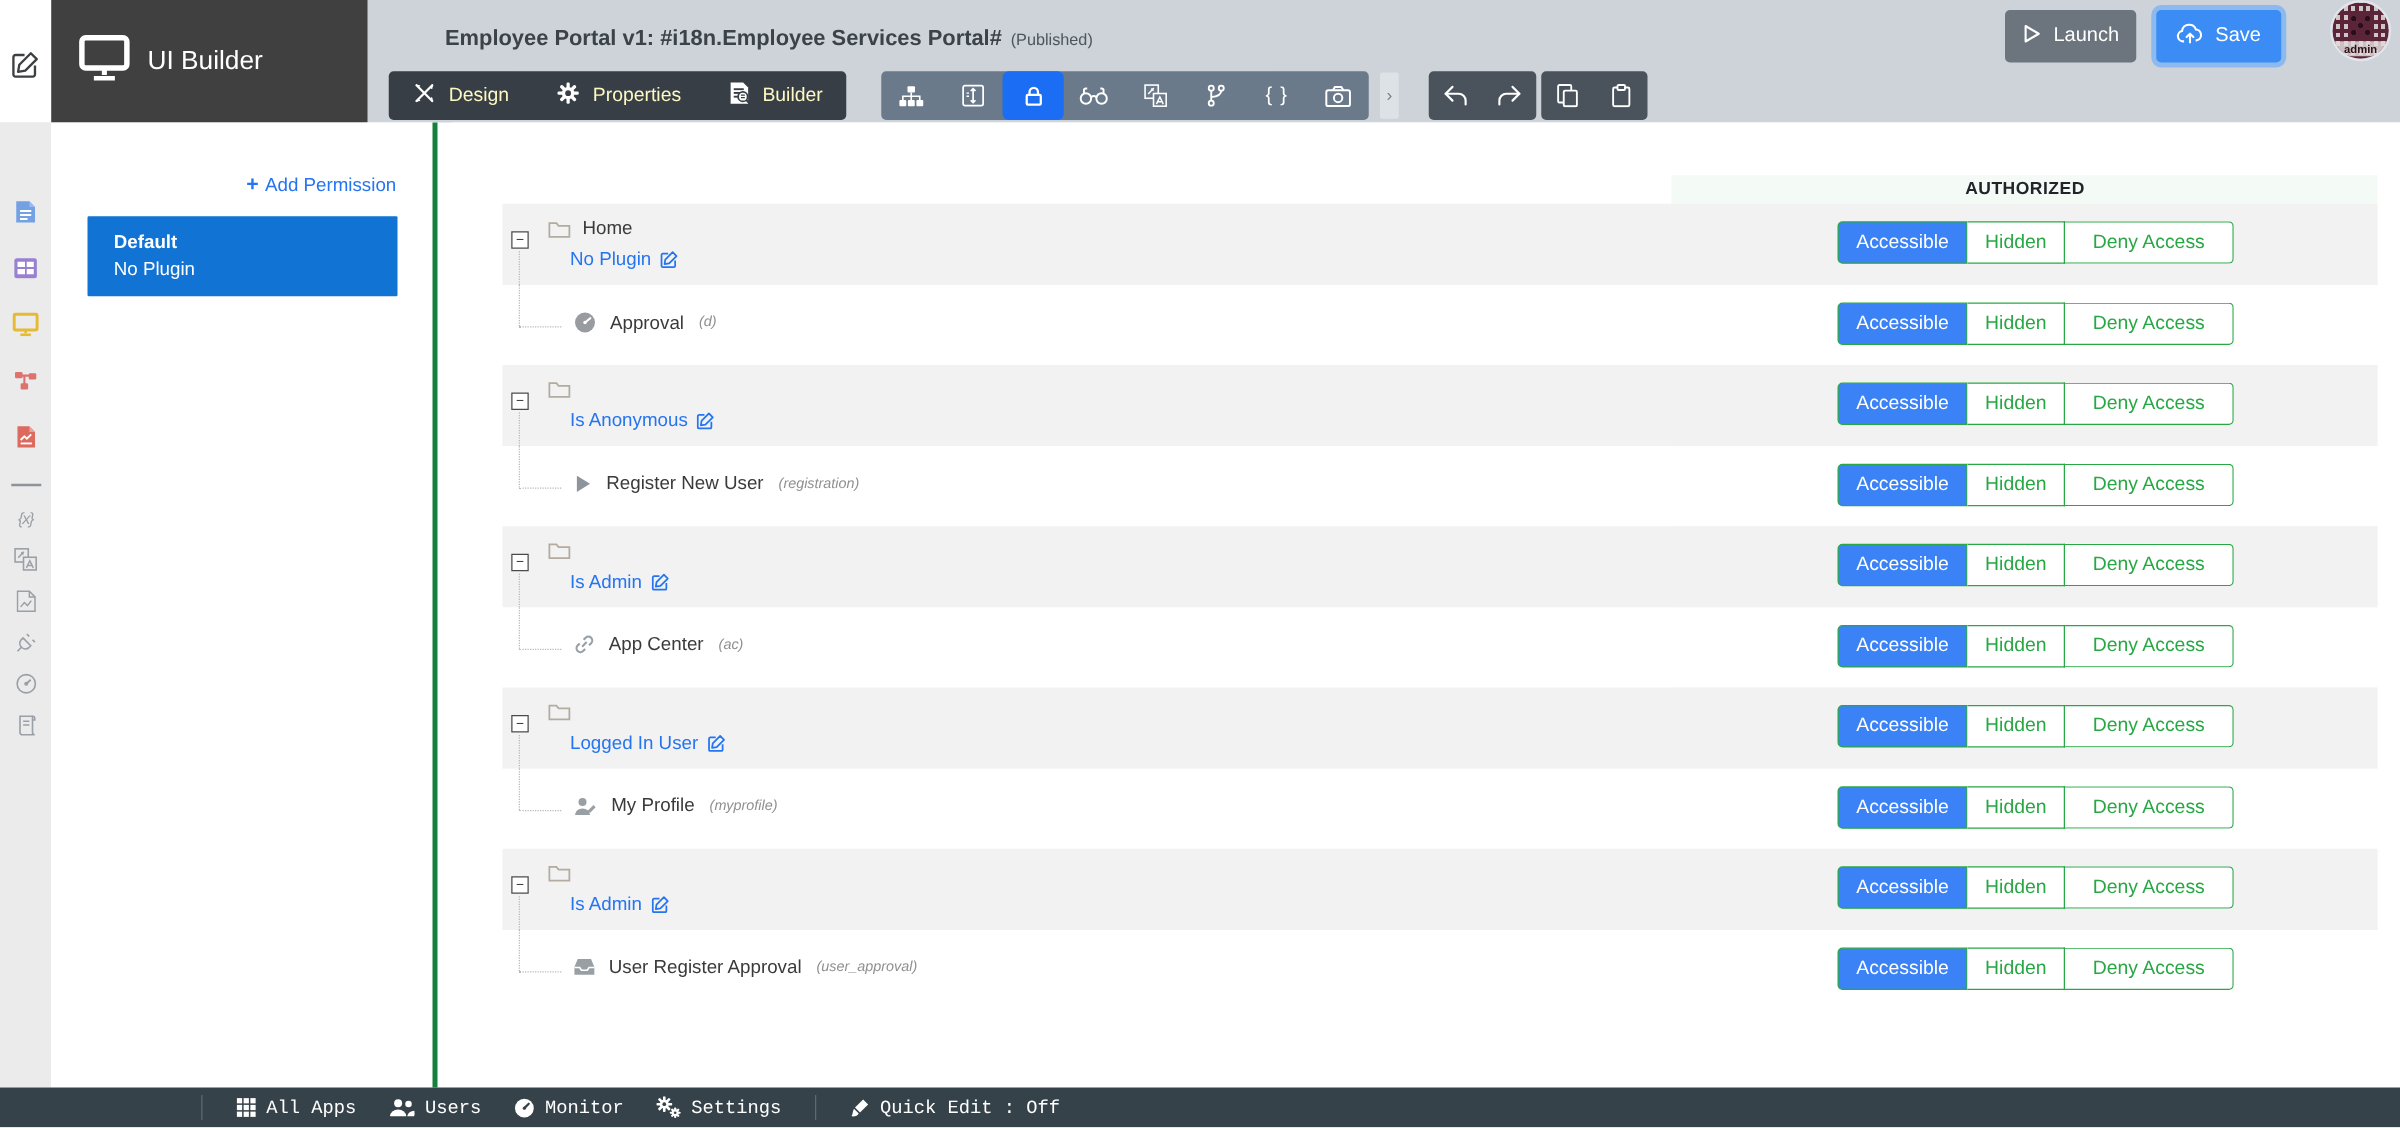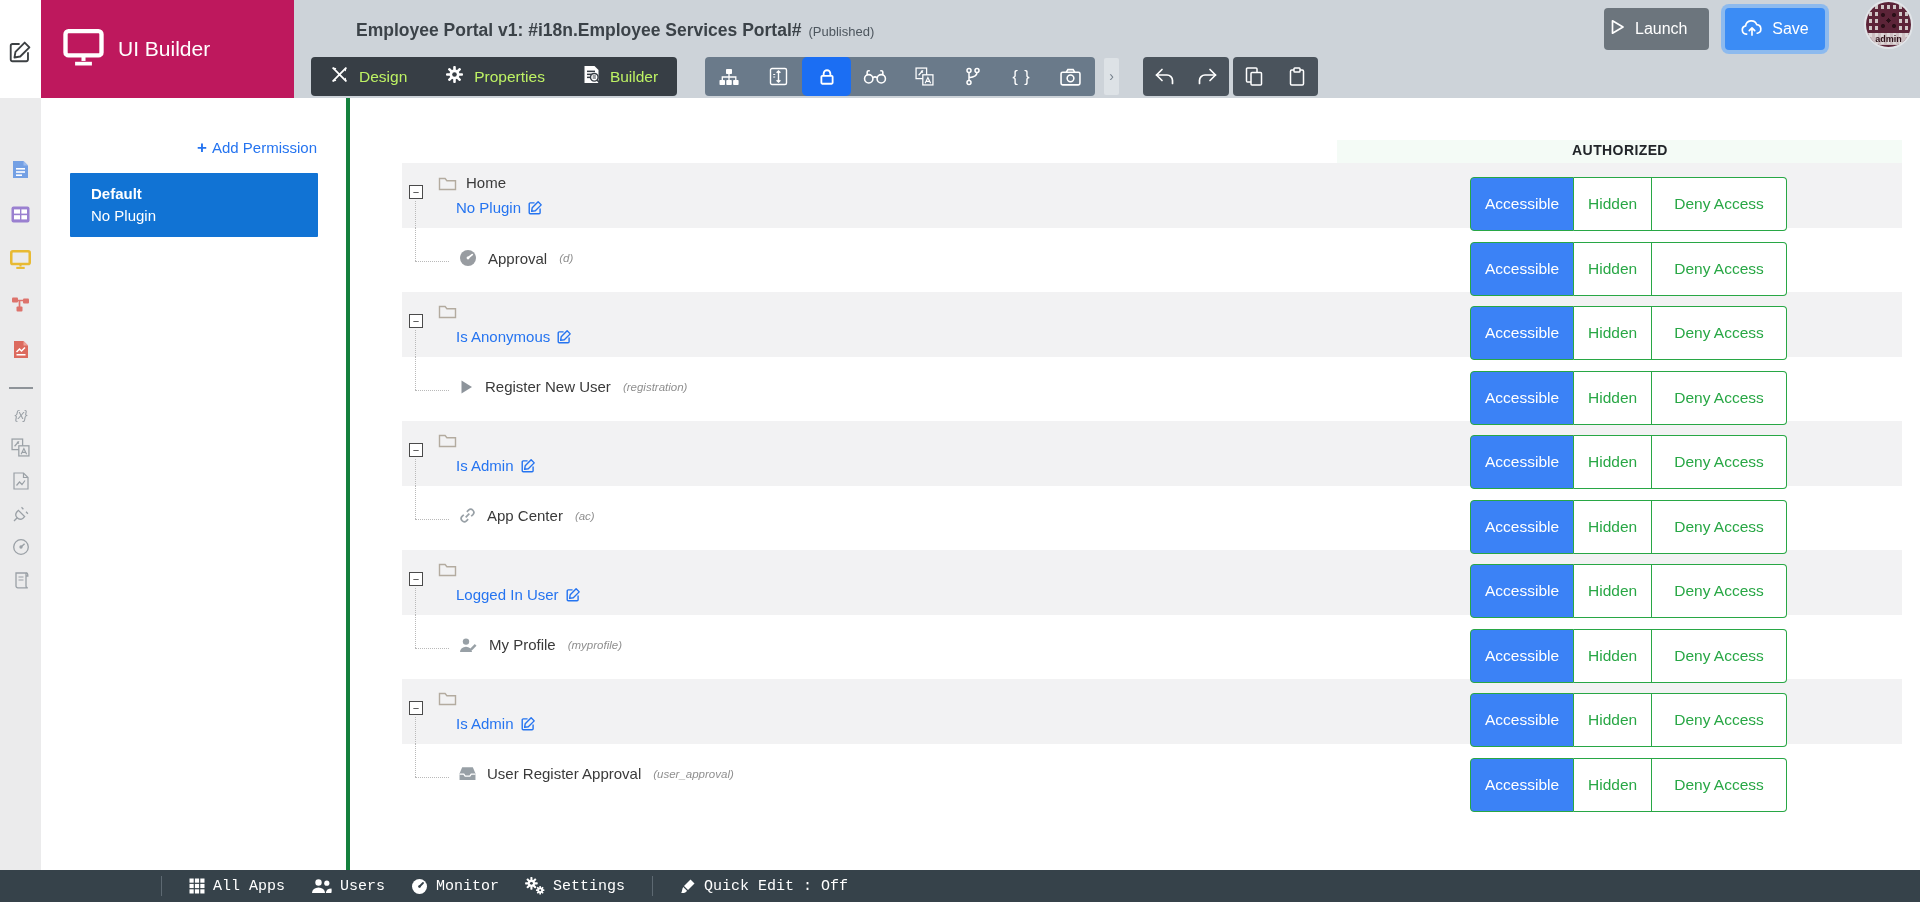--- a/index.html
+++ b/index.html
@@ -2,39 +2,39 @@
 <html><head>
 <meta charset="utf-8">
 <style>
   html,body{margin:0;padding:0;background:#fff;font-family:"Liberation Sans",sans-serif;}
   #app{position:relative;width:1920px;height:902px;overflow:hidden;background:#fff;}
 
   
   .topbar{position:absolute;left:0;top:0;width:1920px;height:98px;background:#cdd3d9;}
   .rail-top{position:absolute;left:0;top:0;width:41px;height:98px;background:#fff;}
   .edit-pencil{position:absolute;left:9px;top:40px;color:#3c4043;}
-  .brand{position:absolute;left:41px;top:0;width:253px;height:98px;background:#be185d;display:flex;align-items:center;gap:14px;padding-left:22px;box-sizing:border-box;}
+  .brand{position:absolute;left:41px;top:0;width:253px;height:98px;background:#404040;display:flex;align-items:center;gap:14px;padding-left:22px;box-sizing:border-box;}
   .brand-name{color:#fff;font-size:21px;}
   .app-title{position:absolute;left:311px;top:20px;white-space:nowrap;margin-left:45px;}
   .app-title b{font-size:17.5px;color:#3b4248;}
   .app-title .pub{font-size:13px;color:#4d565e;margin-left:7px;font-weight:normal;}
 
   .seg-group{position:absolute;top:57px;height:39px;border-radius:4px;display:flex;align-items:stretch;}
   .design-group{left:311px;background:#373e45;}
-  .seg-btn{display:flex;align-items:center;gap:10px;padding:0 19px;color:#bef264;font-size:15.5px;background:transparent;border:none;font-family:inherit;cursor:pointer;}
+  .seg-btn{display:flex;align-items:center;gap:10px;padding:0 19px;color:#fef9c3;font-size:15.5px;background:transparent;border:none;font-family:inherit;cursor:pointer;}
   .icon-group{left:705px;background:#6a7a8a;width:390px;}
   .tool{width:48.7px;display:flex;align-items:center;justify-content:center;cursor:pointer;}
   .tool.active{background:#1b6ef3;border-radius:5px;}
   .braces{color:#fff;font-size:16px;letter-spacing:1px;}
   .scroll-next{position:absolute;left:1104px;top:58px;width:15px;height:37px;background:#dde2e6;border:none;border-radius:2px;color:#76818c;font-size:14px;line-height:37px;text-align:center;padding:0;cursor:pointer;}
   .undo-group{left:1143px;background:#4a535c;width:86px;}
   .copy-group{left:1233px;background:#4a535c;width:85px;}
   .mini-btn{flex:1;display:flex;align-items:center;justify-content:center;background:transparent;border:none;cursor:pointer;padding:0;}
 
-  .launch-btn{position:absolute;left:1604px;top:8px;width:105px;height:42px;background:#6c757d;border:none;border-radius:4px;color:#fff;font-size:16px;font-family:inherit;display:flex;align-items:center;gap:10px;cursor:pointer;}
+  .launch-btn{position:absolute;left:1604px;top:8px;width:105px;height:42px;background:#6c757d;border:none;border-radius:4px;color:#fff;font-size:16px;font-family:inherit;display:flex;align-items:center;justify-content:center;gap:10px;cursor:pointer;}
   .save-btn{position:absolute;left:1725px;top:8px;width:100px;height:42px;background:#3b8cf5;border:none;border-radius:4px;color:#fff;font-size:16px;font-family:inherit;display:flex;align-items:center;justify-content:center;gap:9px;cursor:pointer;box-shadow:0 0 0 4px rgba(90,165,255,.55);}
   .avatar{position:absolute;left:1866px;top:2px;width:45px;height:45px;border-radius:50%;overflow:hidden;background-color:#cfc6c6;background-image:repeating-linear-gradient(90deg,#5c2438 0 3px,transparent 3px 6px),repeating-linear-gradient(0deg,#5c2438 0 3px,transparent 3px 7px);cursor:pointer;box-shadow:0 0 0 2px rgba(255,255,255,.4);}
   .avatar .dice{position:absolute;left:13px;top:9px;width:19px;height:19px;background:#5c2438;border-radius:2px;background-image:radial-gradient(circle at 4px 4px,#2b0f18 2px,transparent 2.2px),radial-gradient(circle at 15px 4px,#2b0f18 2px,transparent 2.2px),radial-gradient(circle at 9.5px 9.5px,#2b0f18 2px,transparent 2.2px),radial-gradient(circle at 4px 15px,#2b0f18 2px,transparent 2.2px),radial-gradient(circle at 15px 15px,#2b0f18 2px,transparent 2.2px);}
   .avatar .avlabel{position:absolute;left:0;bottom:2px;width:100%;text-align:center;font-size:9px;font-weight:bold;color:#2e1119;background:rgba(225,218,218,.85);line-height:12px;}
 
   
   .rail{position:absolute;left:0;top:98px;width:41px;height:772px;background:#ebebec;display:flex;flex-direction:column;align-items:center;padding-top:62px;box-sizing:border-box;}
   .rail .ric{height:19px;display:flex;align-items:center;justify-content:center;margin-bottom:26px;cursor:pointer;}
   .rail .ric.sm{margin-bottom:14px;}
   .rail-divider{width:24px;border-top:2px solid #8e9399;margin:2px 0 16px 0;}
@@ -60,21 +60,21 @@
   .vline{position:absolute;left:13px;top:38px;bottom:0;border-left:1px dotted #b9b9b9;}
   .vline2{position:absolute;left:13px;top:0;height:33px;border-left:1px dotted #b9b9b9;}
   .hline{position:absolute;left:13px;top:33px;width:34px;border-top:1px dotted #b9b9b9;}
   .line1{position:absolute;left:36px;top:11px;display:flex;align-items:center;gap:9px;font-size:15px;color:#3a3a3a;}
   .line2{position:absolute;left:54px;top:36px;display:flex;align-items:center;gap:7px;font-size:15px;color:#2574f0;cursor:pointer;}
   .citem{position:absolute;left:57px;top:21px;display:flex;align-items:center;gap:11px;font-size:15px;color:#3a3a3a;}
   .code{font-size:11.5px;font-style:italic;color:#8f8f8f;margin-left:1px;}
   .access{position:absolute;left:1068px;top:14px;display:flex;z-index:2;}
   .acc{font-size:15.5px;padding:7px 14px;border:1px solid #28a745;border-left-width:0;background:#fff;color:#28a745;font-family:inherit;cursor:pointer;}
   .acc:first-child{border-left-width:1px;border-radius:4px 0 0 4px;}
-  .acc:last-child{border-radius:0 4px 4px 0;padding:17px 22px;}
+  .acc:last-child{border-radius:0 4px 4px 0;padding:7px 22px;}
   .acc.sel{background:#3b82f6;color:#fff;}
 
   
   .footer{position:absolute;left:0;top:870px;width:1920px;height:32px;background:#36424a;display:flex;align-items:center;color:#fff;font-family:Liberation Mono, monospace;}
   .fdivider{width:1px;height:20px;background:#5d6972;margin:0 14px;}
   .fitem{display:flex;align-items:center;gap:8px;font-size:15px;margin:0 13px;cursor:pointer;white-space:nowrap;}
 </style>
 </head>
 <body>
 

